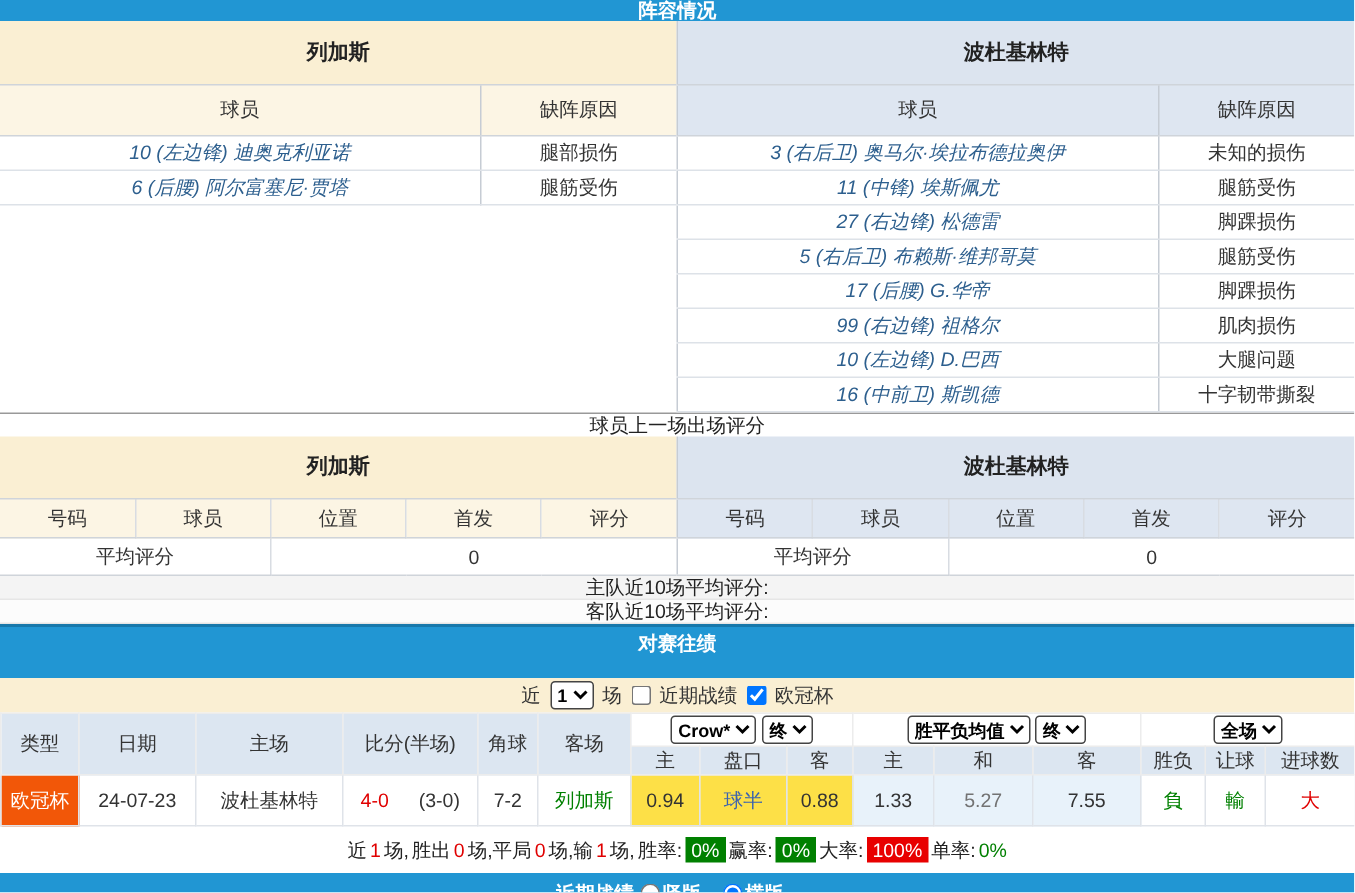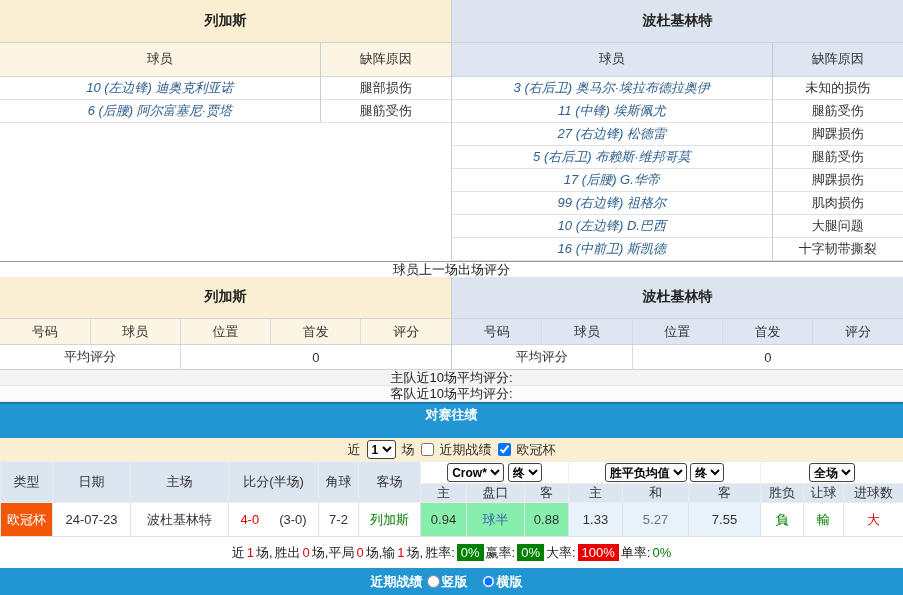--- a/index.html
+++ b/index.html
@@ -57,39 +57,40 @@
            border:1px solid #444; border-radius:3px; height:19px; }
   .filter-row input[type=checkbox] { width:13px; height:13px; }
 
   .h2h { width:903px; }
   .h2h thead td, .h2h thead th { background:#dce6f1; text-align:center; font-weight:normal; color:#333;
         border:1px solid #ececec; font-size:13px; }
   .h2h thead .grp { background:#fff; height:22px; border:1px solid #ececec; }
   .h2h thead .sub { height:18px; }
   .h2h tbody td { height:34px; text-align:center; border:1px solid #dfe3e9; font-size:13px; }
   .cell-type { background:#f25708; color:#fff; }
-  .warm { background:#86efac; }
+  .warm { background:#fde047; }
   .bluebg { background:#e8f2fa; }
   .t-red { color:#e00000; }
   .t-green { color:#008000; }
   .t-blue { color:#3a62b0; }
   .t-blue2 { color:#737373; }
   .t-dark { color:#333;margin-left:20px; }
 
   .summary { height:31px; display:flex; align-items:center; justify-content:center; font-size:13px; color:#222; }
   .summary span { margin:0 1px; }
   .badge { color:#fff; padding:1px 4px; margin:0 3px; }
   .badge-green { background:#008000; }
   .badge-red { background:#e80000; }
 </style>
 </head>
 <body>
 
 <div class="page">
 
+  <div class="bar bar-top">阵容情况</div>
 
   <div class="duo" style="min-height:260px;">
     <table class="lineup lineup-home">
       <colgroup>
           <col style="width:71%">
           <col style="width:29%">
         </colgroup>
       <tbody>
           <tr>
             <th class="team cream" colspan="2">列加斯</th>

